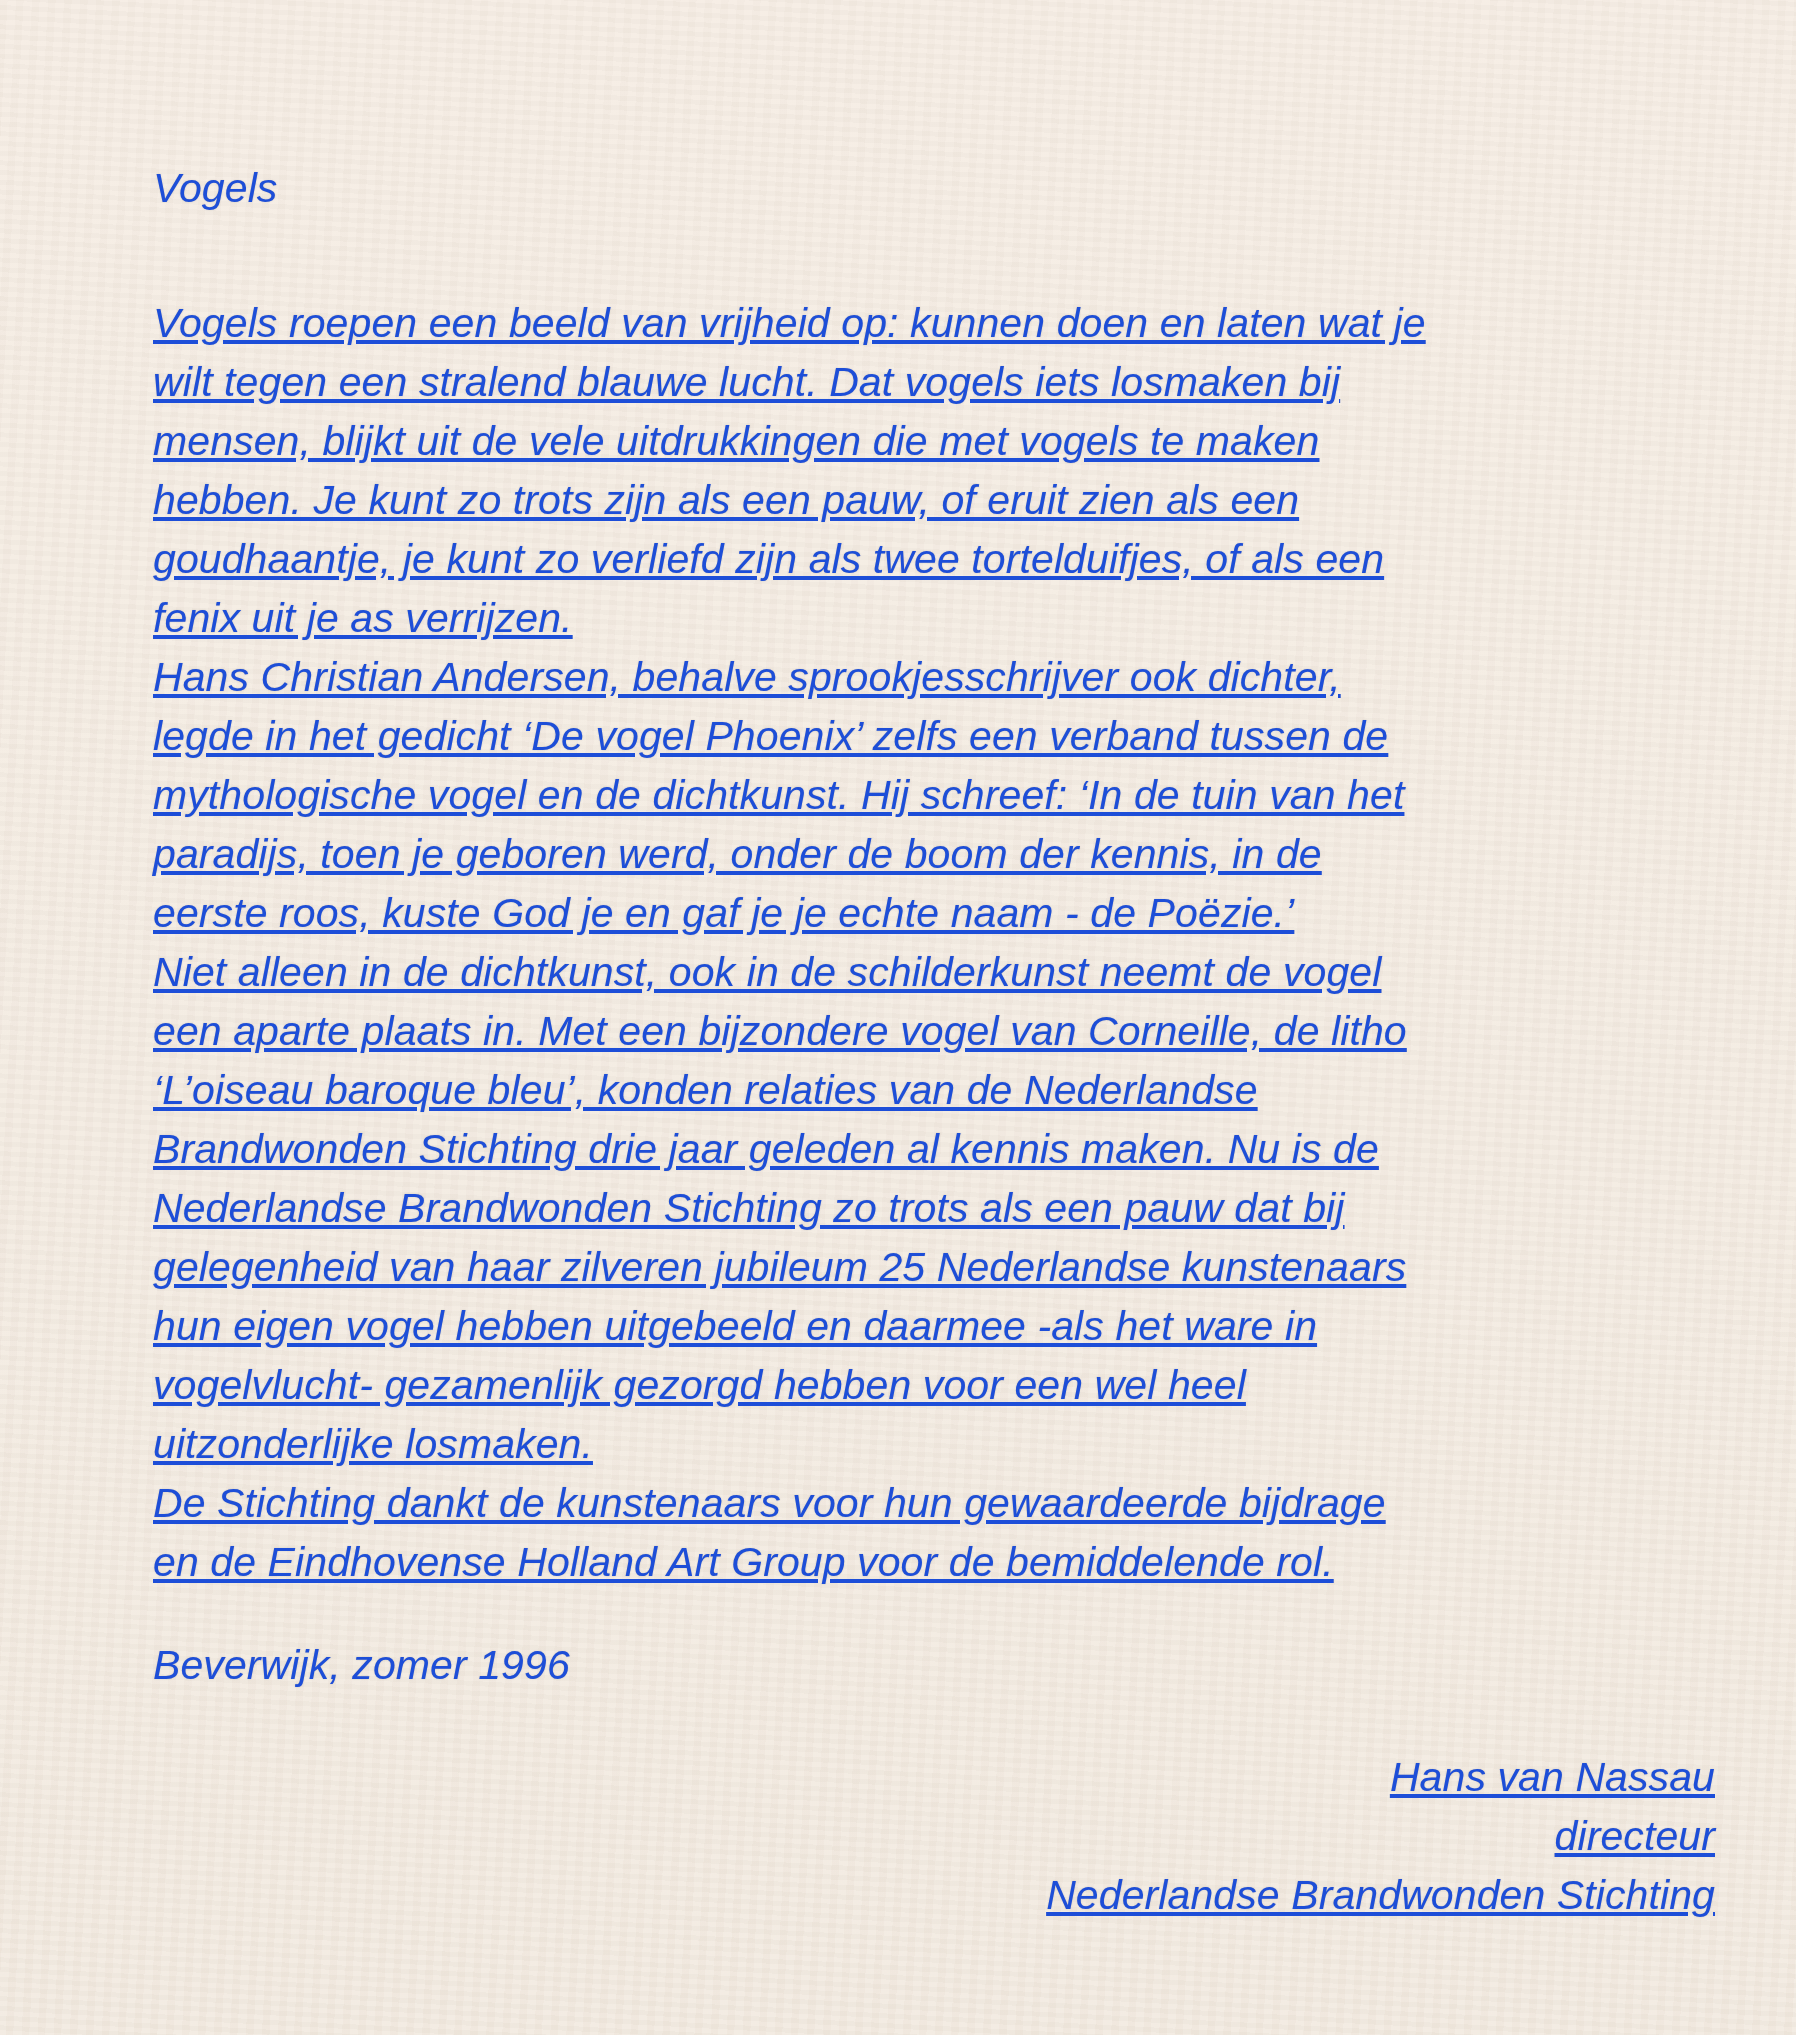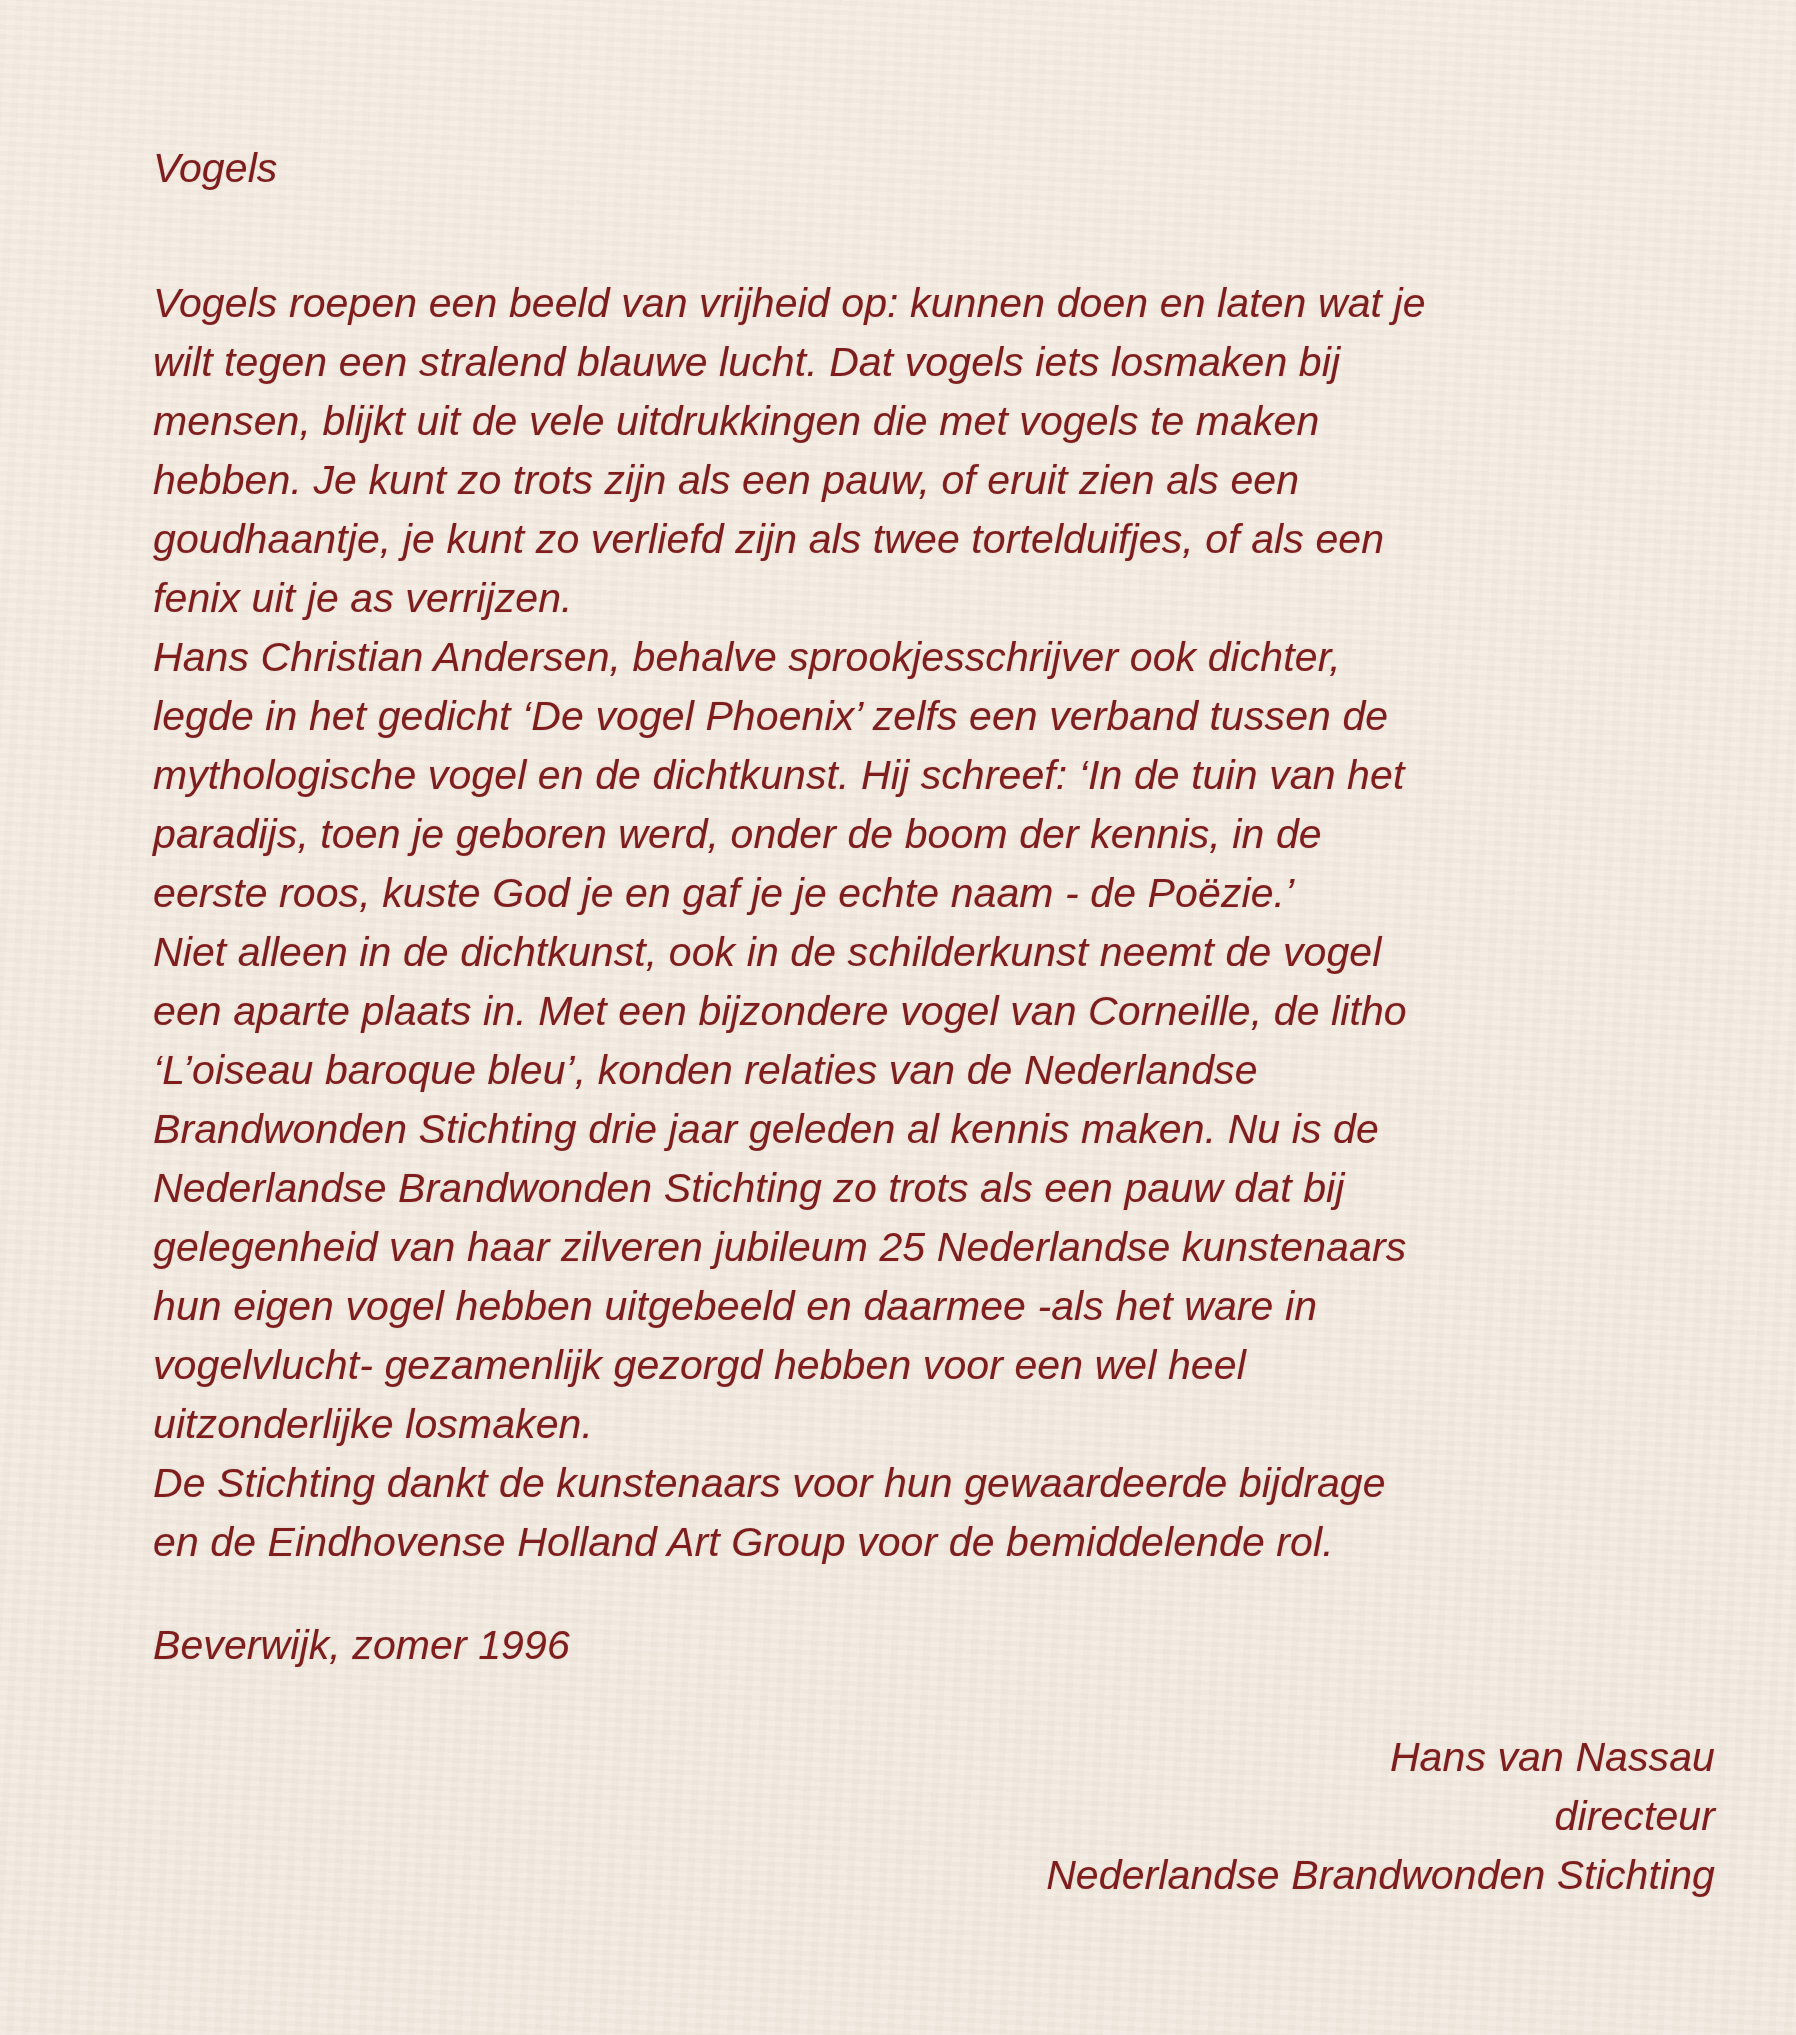--- a/index.html
+++ b/index.html
@@ -19,36 +19,37 @@
         rgba(0,0,0,0.012) 4.8px, rgba(0,0,0,0.012) 9.7px),
       repeating-linear-gradient(93deg,
         rgba(229,214,199,0.10) 0px, rgba(229,214,199,0.10) 7.6px,
         rgba(255,252,247,0.08) 7.6px, rgba(255,252,247,0.08) 16px),
       linear-gradient(180deg, #f4ece3 0%, #f2eae1 55%, #f1e9df 100%);
     font-family: "Liberation Sans", "DejaVu Sans", sans-serif;
   }
   .page-content {
     position: absolute;
     left: 153px;
-    top: 139px;
+    top: 159px;
     width: 1562px;
-    color: #7f1d1d;
+    color: #1d4ed8;
     font-size: 41px;
     font-style: italic;
     line-height: 59px;
     letter-spacing: 0.1px;
     text-shadow: 0 0 1.4px rgba(111,106,99,0.35);
   }
   .doc-title {
     margin: 0 0 76px 0;
     white-space: nowrap;
   }
   .body-lines .line,
   .line {
     white-space: nowrap;
+    text-decoration: underline;
   }
   .dateline {
     margin-top: 44px;
     white-space: nowrap;
   }
   .signature-block {
     margin-top: 53px;
     text-align: right;
   }
 </style>

